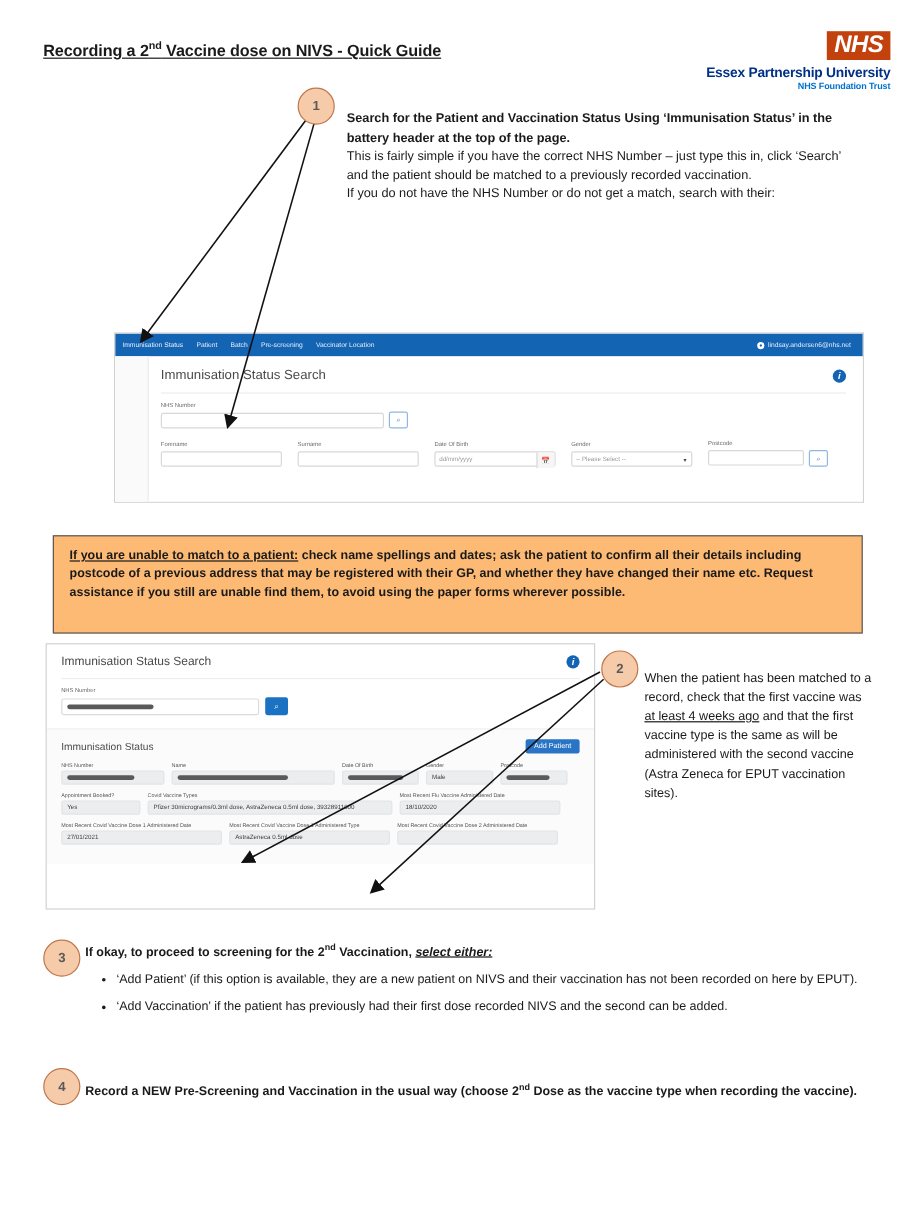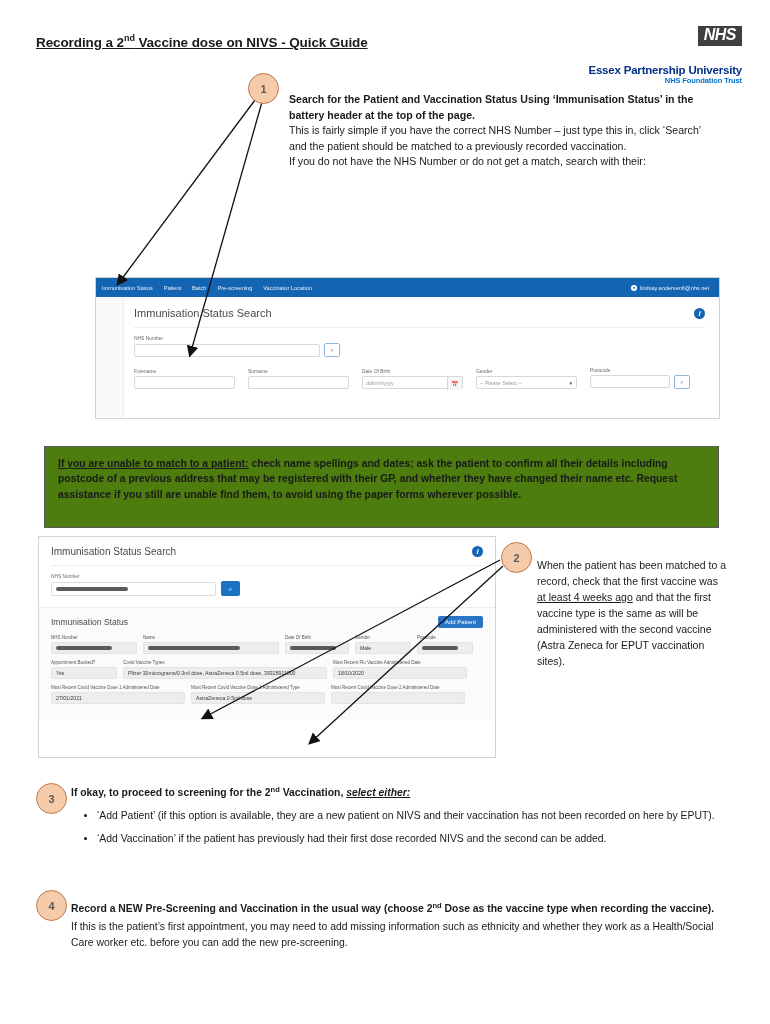--- a/index.html
+++ b/index.html
@@ -19,27 +19,27 @@
     position:absolute; left:36px; top:33px;
     font-size:13.5px; font-weight:bold;
     text-decoration:underline;
     letter-spacing:-0.1px;
     white-space:nowrap;
   }
   .doc-title sup { font-size:9px; vertical-align:super; }
 
   .nhs-block { position:absolute; right:28px; top:26px; text-align:right; }
   .nhs-logo {
-    display:inline-block; background:#404040; color:#fff;
-    font-weight:bold; font-style:italic; font-size:16px;
+    display:inline-block; background:#c2410c; color:#fff;
+    font-weight:bold; font-style:italic; font-size:20px;
     padding:1px 6px 2px 6px; letter-spacing:-0.5px; line-height:1.05;
   }
   .trust-name {
     font-size:11.5px; font-weight:bold; color:#003087;
-    margin-top:18px; letter-spacing:-0.2px; white-space:nowrap;
+    margin-top:5px; letter-spacing:-0.2px; white-space:nowrap;
   }
   .trust-sub {
     font-size:7.5px; font-weight:bold; color:#0072CE;
     letter-spacing:-0.1px; margin-top:0px;
   }
 
   
   .badge {
     position:absolute; width:31px; height:31px; border-radius:50%;
     background:#F6CBAA; border:1px solid #C0764B;
@@ -109,21 +109,21 @@
     position:absolute; right:0; top:0; width:15px; height:13px;
     border-left:1px solid #d8d8d8; background:#f6f6f6;
     display:flex; align-items:center; justify-content:center; font-size:6px; color:#555;
   }
   .sel-box { position:relative; }
   .sel-caret { position:absolute; right:4px; top:3px; font-size:5px; color:#444; }
 
   
   .warnbox {
     position:absolute; left:44px; top:446px; width:675px; height:82px;
-    background:#4d7c0f; border:1px solid #595959;
+    background:#fdba74; border:1px solid #595959;
     padding:9px 13px; font-size:10.4px; line-height:1.48; font-weight:bold;
   }
   .warnbox u { text-decoration:underline; }
 
   
   .shot2 {
     position:absolute; left:38px; top:536px; width:458px; height:222px;
     border:1px solid #d2d2d2; background:#fff; overflow:hidden;
   }
   .s2-pad { padding:9px 12px 0 12px; }
@@ -361,21 +361,20 @@
     <div class="bold"><span>If okay, to proceed to screening for the 2</span><sup>nd</sup><span> Vaccination, </span><span class="uline-ital">select either:</span></div>
     <ul class="bullets">
       <li>‘Add Patient’ (if this option is available, they are a new patient on NIVS and their vaccination has not been recorded on here by EPUT).</li>
       <li>‘Add Vaccination’ if the patient has previously had their first dose recorded NIVS and the second can be added.</li>
     </ul>
   </div>
 
   <div class="badge" id="badge4">4</div>
   <div class="step4">
     <div class="bold"><span>Record a NEW Pre-Screening and Vaccination in the usual way (choose 2</span><sup>nd</sup><span> Dose as the vaccine type when recording the vaccine).</span></div>
-    <div style="margin-top:2px;">If this is the patient’s first appointment, you may need to add missing information such as ethnicity and whether they work as a Health/Social Care worker etc. before you can add the new pre-screening.</div>
   </div>
 
   <svg class="arrows" viewBox="0 0 770 1024">
     <defs>
       <marker id="ah" markerWidth="9" markerHeight="9" refX="7" refY="4.5" orient="auto">
         <path d="M0,0 L9,4.5 L0,9 z" fill="#111"></path>
       </marker>
     </defs>
 
     <line x1="255" y1="100" x2="118" y2="284" stroke="#111" stroke-width="1.3" marker-end="url(#ah)"></line>

